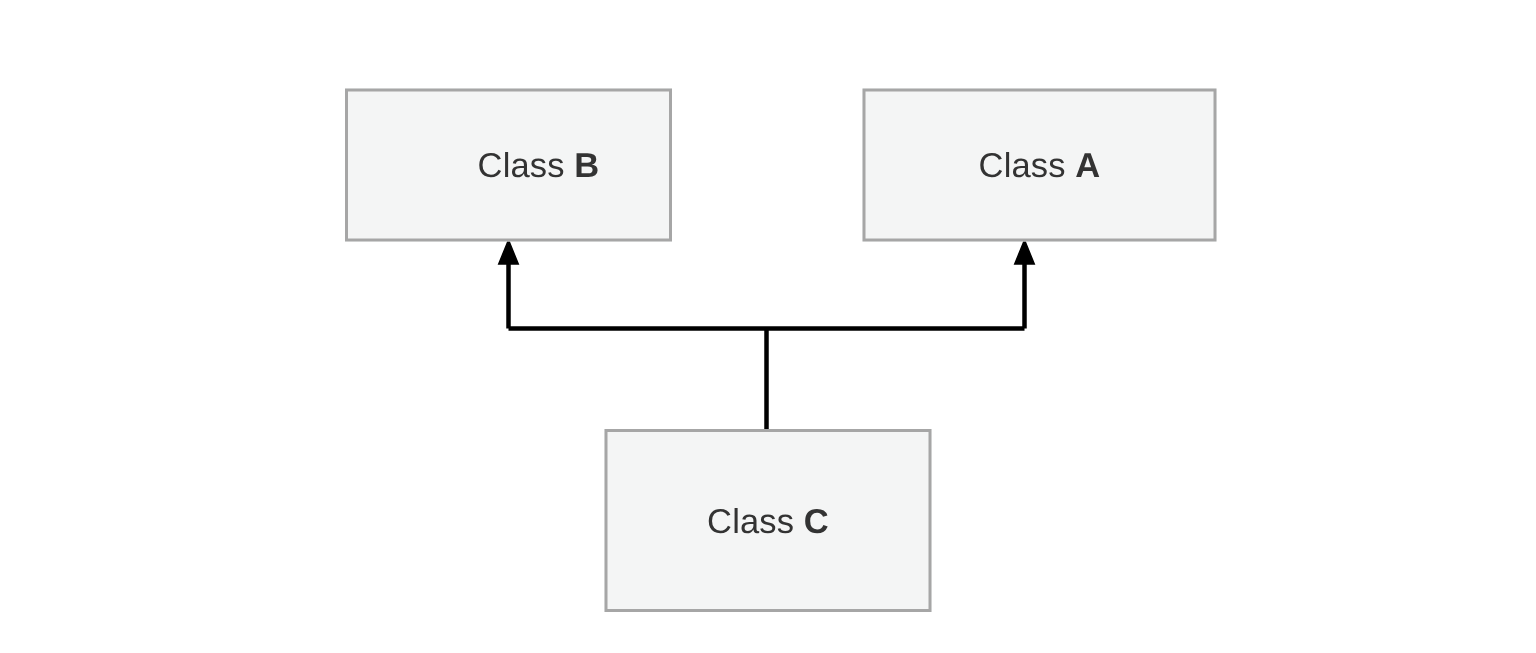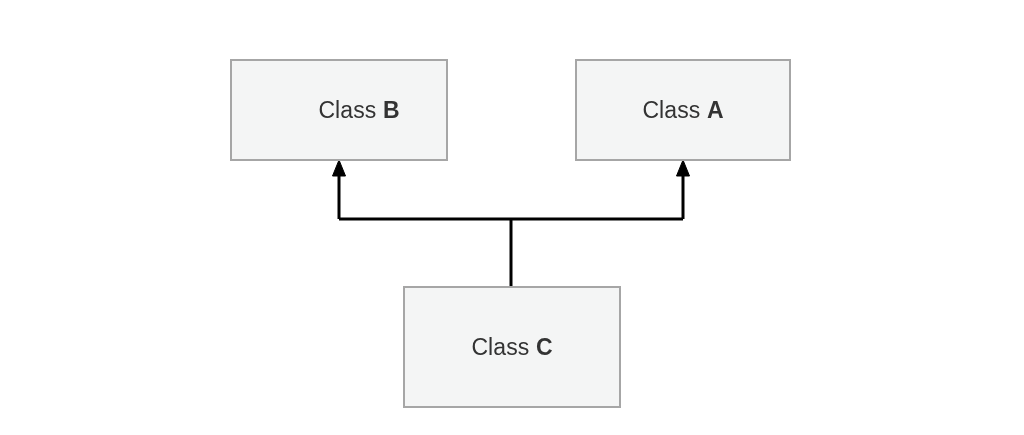--- a/index.html
+++ b/index.html
@@ -41,21 +41,21 @@
     white-space: nowrap;
     letter-spacing: 0.1px;
   }
   .class-label .kw {
     font-weight: 400;
   }
   .class-label .nm {
     font-weight: 700;
   }
   #box-class-b { left: 230px; top: 59px;  width: 218px; height: 102px; padding-left: 40px; }
-  #box-class-a { left: 575px; top: 59px;  width: 216px; height: 102px; }
+  #box-class-a { left: 575px; top: 59px;  width: 236px; height: 102px; }
   #box-class-c { left: 403px; top: 286px; width: 218px; height: 122px;  }
 </style>
 </head>
 <body>
 
 <div id="canvas">
 
   <svg id="edge-layer" viewBox="0 0 1024 435">
 
     <path d="M 511 286 L 511 219" fill="none" stroke="#000000" stroke-width="3"></path>

